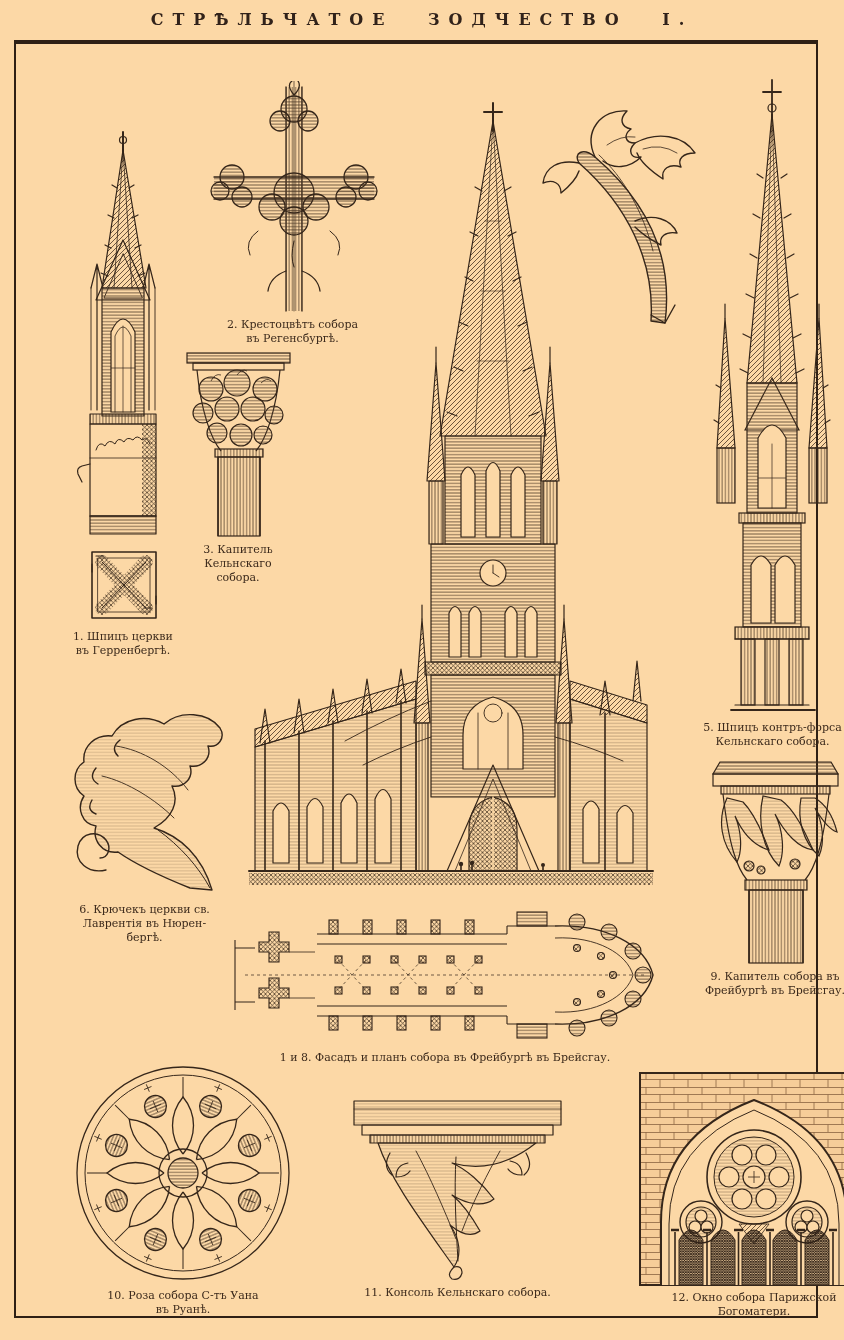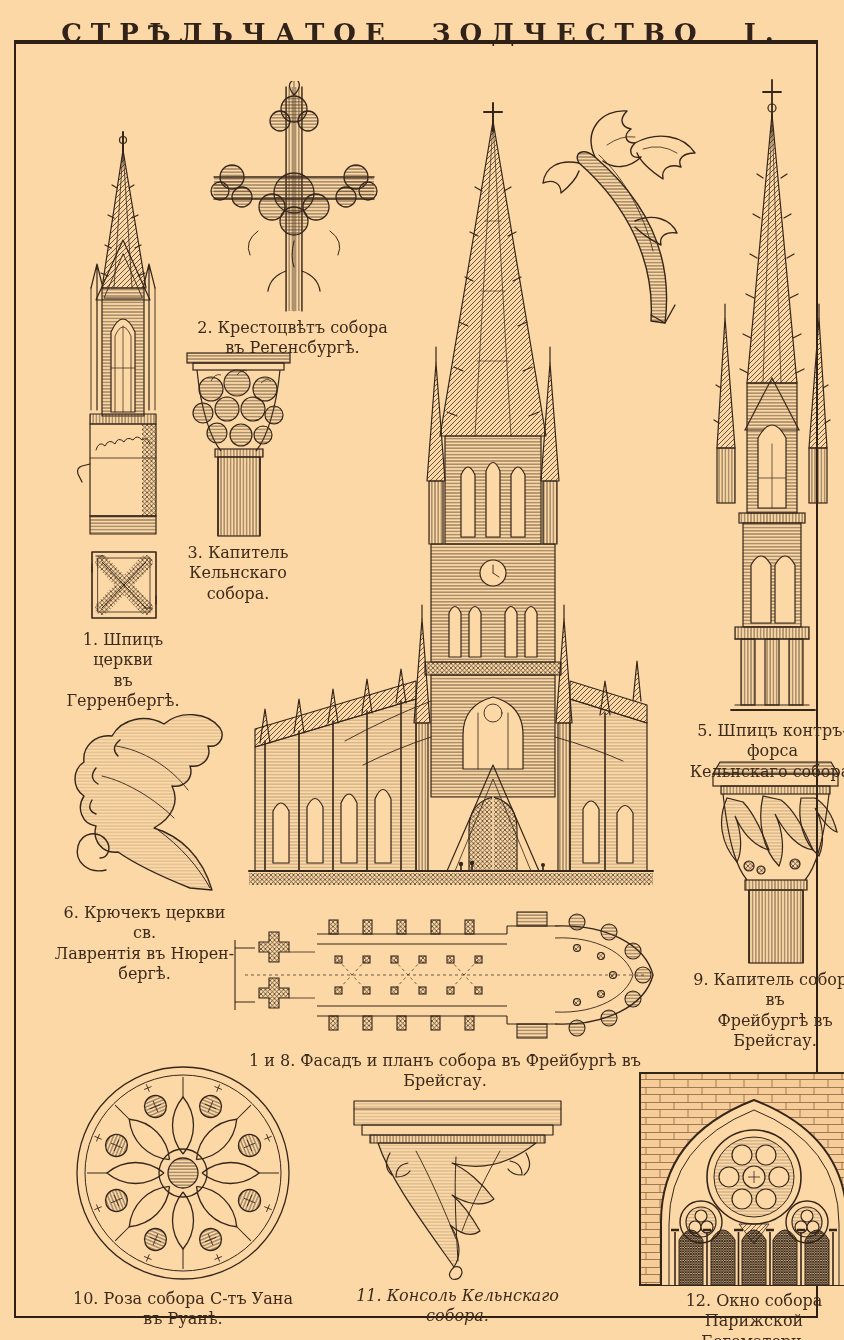--- a/index.html
+++ b/index.html
@@ -1,37 +1,37 @@
 <!DOCTYPE html>
 <html><head>
 <meta charset="utf-8">
 <style>
   html,body{margin:0;padding:0;background:#fcd8a6;}
   .plate{position:relative;width:844px;height:1340px;background:#fcd8a6;
          font-family:"DejaVu Serif",serif;overflow:hidden;}
-  .title{position:absolute;top:6px;left:0;right:0;margin:12px;text-align:center;
-         font-size:26px;font-weight:700;letter-spacing:9px;word-spacing:20px;color:#31221a;}
+  .title{position:absolute;top:6px;left:0;right:0;margin:4px;text-align:center;
+         font-size:16px;font-weight:700;letter-spacing:9px;word-spacing:20px;color:#31221a;}
   .frame{position:absolute;left:14px;top:40px;width:804px;height:1278px;
          border:2px solid #2e2015;border-top-width:4px;pointer-events:none;box-sizing:border-box;}
   .fig{position:absolute;}
   .fig svg{display:block;margin:0 auto;}
-  .cap{font-size:16px;line-height:1.28;color:#3c2a1c;text-align:center;
+  .cap{font-size:11px;line-height:1.28;color:#3c2a1c;text-align:center;
        white-space:pre-line;margin-top:5px;}
   
   #f1{left:18px;top:112px;width:130px;}
   #f2{left:155px;top:65px;width:195px;}
   #f3{left:128px;top:335px;width:140px;}
   #f4{left:478px;top:85px;width:195px;}
   #f5{left:645px;top:62px;width:175px;}
   #f6{left:12px;top:690px;width:185px;}
   #f7{left:195px;top:85px;width:430px;}
   #f8{left:185px;top:888px;width:440px;}
   #f9{left:645px;top:742px;width:180px;}
   #f10{left:28px;top:1046px;width:230px;}
-  #f11{left:305px;top:1083px;width:225px;font-style:italic;}
+  #f11{left:305px;top:1083px;width:225px;}
   #f12{left:598px;top:1056px;width:232px;}
 </style>
 </head>
 <body>
 
 <svg width="0" height="0" style="position:absolute" aria-hidden="true">
   <defs>
     <pattern id="hH" width="4" height="3.2" patternUnits="userSpaceOnUse">
       <path d="M0 1.6 H4" stroke="#4a3523" stroke-width="0.8"></path>
     </pattern>

